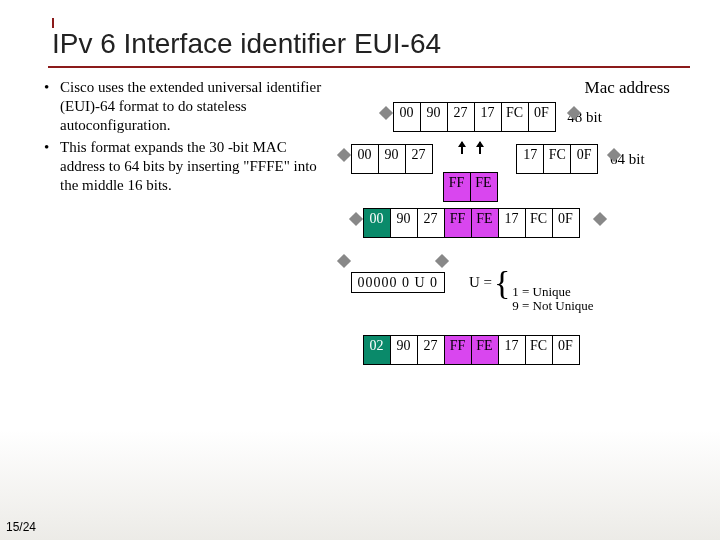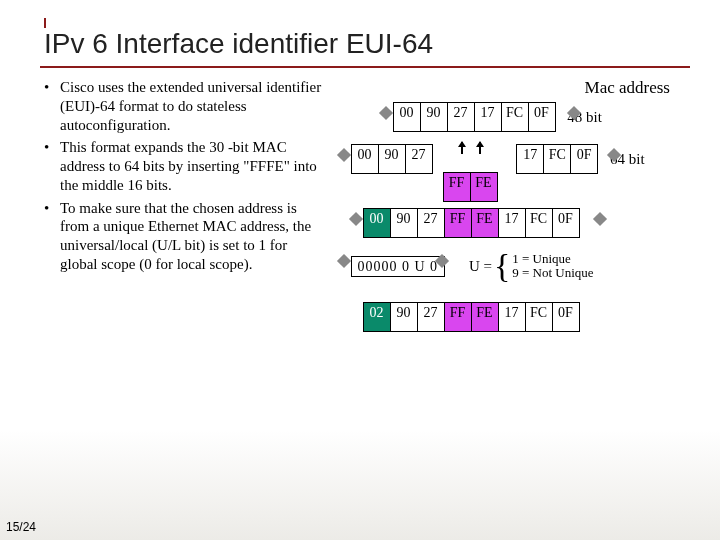--- a/index.html
+++ b/index.html
@@ -1,56 +1,55 @@
 <!DOCTYPE html>
 <html><head>
 <meta charset="utf-8">
 <style>
   * { margin: 0; padding: 0; box-sizing: border-box; }
   body { width: 720px; height: 540px; font-family: Verdana, Arial, sans-serif; background: #fff; position: relative; color: #000; }
   .slide { padding: 20px 30px 0 40px; }
-  .title { font-size: 28px; font-weight: normal; color: #222; border-bottom: 2px solid #8b1a1a; padding: 8px 0 6px 4px; font-family: Verdana, sans-serif; }
+  .title { font-size: 28px; font-weight: normal; color: #222; border-bottom: 2px solid #8b1a1a; padding: 8px 0 6px 4px; font-family: Verdana, sans-serif; margin-left: 8px; }
   .title::before { content:""; display:block; border-left: 2px solid #8b1a1a; height: 10px; width:0; position:relative; top:-10px; margin-bottom:-10px;}
   .content { display: flex; margin-top: 10px; }
   .left { width: 45%; padding-right: 10px; }
   .right { width: 55%; position: relative; font-family: "Times New Roman", serif; font-size: 15px; }
   ul.bullets { list-style: none; }
   ul.bullets li { position: relative; padding-left: 20px; font-family: "Book Antiqua","Palatino Linotype",serif; font-size: 15px; line-height: 1.25; margin-bottom: 4px; }
   ul.bullets li::before { content:"•"; position:absolute; left:4px; top:0; font-size:15px; }
   .maclabel { text-align: right; font-family: "Times New Roman", serif; font-size: 17px; margin-bottom: 4px; padding-right: 20px;}
   .row { position: relative; margin-bottom: 8px; height: 24px; }
   .boxrow { display: inline-flex; vertical-align: middle; }
   .cell { border:1px solid #000; min-width: 28px; height: 30px; line-height:20px; text-align:center; font-size:14px; margin-left:-1px; background:#fff;}
   .cell.first { margin-left:0; }
   .bit-note { display:inline-block; margin-left:8px; font-size:15px; vertical-align:middle;}
   .cell.teal { background:#0a8a6a; color:#fff; }
   .cell.yellow { background:#d946ef; }
   .diamond { position:absolute; width:10px; height:10px; background:#888; transform:rotate(45deg); }
   .ulgend { display:inline-flex; align-items:center; margin-left: 20px; font-size:15px; }
   .binbox { border:1px solid #000; padding:2px 6px; font-size:14px; letter-spacing:1px; background:#fff;}
   .brace { font-size:34px; line-height:20px; display:inline-block; vertical-align:middle; margin: 0 2px;}
-  .stack { display:inline-block; font-size:13px; line-height:14px; vertical-align:middle;}
+  .stack { display:inline-block; font-size:13px; line-height:14px; vertical-align:middle;margin-top:33px;}
   .pagenum { position:absolute; left: 6px; bottom: 6px; font-size: 12px; font-family: Arial, sans-serif; }
   .bgimg { position:absolute; left:0; bottom:0; width:720px; height:110px;
     background: linear-gradient(to top, rgba(180,175,160,0.25), rgba(255,255,255,0));
     z-index:-1;}
   .arrow-pair { position:absolute; width:2px; background:#000; }
   .arrow-pair::after { content:""; position:absolute; left:-3px; top:-1px; border-left:4px solid transparent; border-right:4px solid transparent; border-bottom:6px solid #000; }
 </style>
 </head>
 <body>
 
 <div class="slide">
   <h1 class="title">IPv 6 Interface identifier EUI-64</h1>
   <div class="content">
     <div class="left">
       <ul class="bullets">
         <li>Cisco uses the extended universal identifier (EUI)-64 format to do stateless autoconfiguration.</li>
         <li>This format expands the 30 -bit MAC address to 64 bits by inserting "FFFE" into the middle 16 bits.</li>
-        <li>To make sure that the chosen address is from a unique Ethernet MAC address, the universal/local (U/L bit) is set to 1 for global scope (0 for local scope).</li>
       </ul>
     </div>
     <div class="right">
       <div class="maclabel">Mac address</div>
 
       <div class="row" style="padding-left:60px;">
         <span class="boxrow">
           <span class="cell first">00</span>
           <span class="cell">90</span>
           <span class="cell">27</span>

